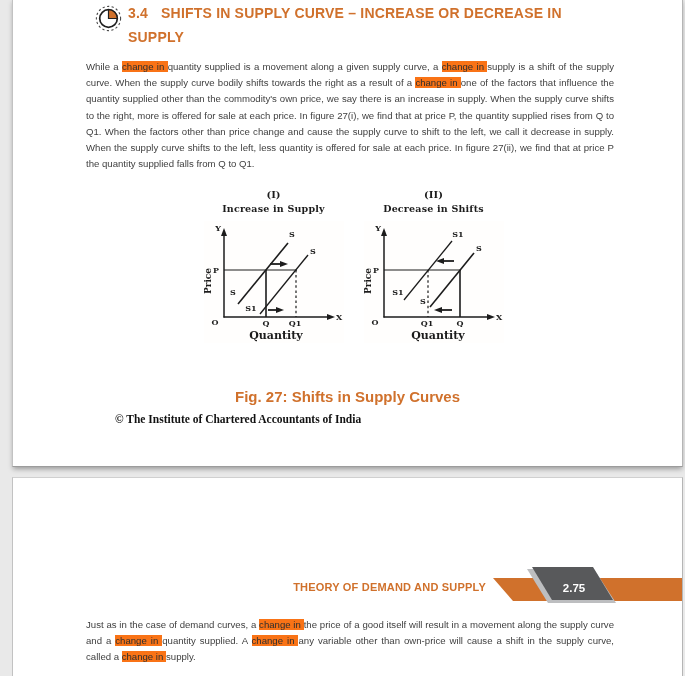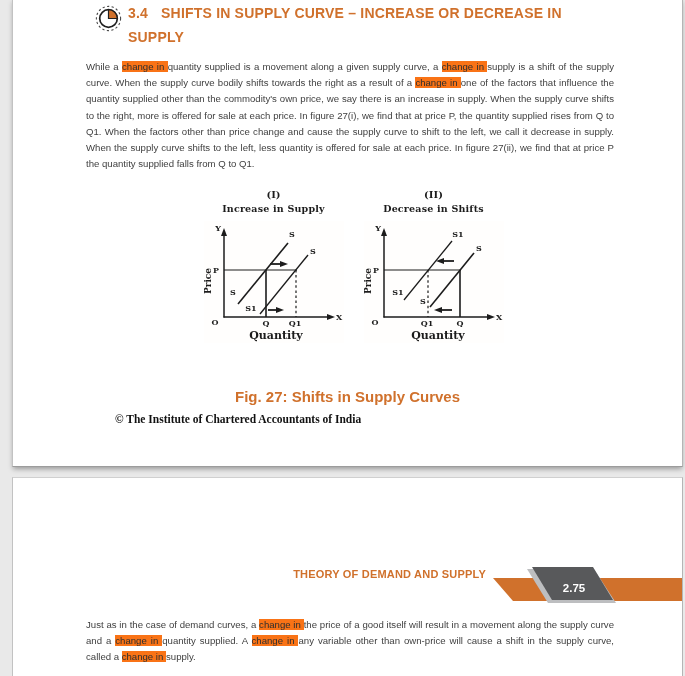--- a/index.html
+++ b/index.html
@@ -50,21 +50,21 @@
   .figure-caption{
     position:absolute;left:73px;top:350px;width:523px;text-align:center;
     font-weight:bold;font-size:15px;color:#d0712c;margin-top:40px;
   }
   .copyright{
     position:absolute;left:80px;top:415px;
     font-family:"Liberation Serif",serif;font-weight:bold;font-size:11.5px;color:#111;margin-left:22px;
   }
   
   .p2-header-title{
-    position:absolute;right:196px;top:90px;
+    position:absolute;right:196px;top:103px;
     font-weight:bold;font-size:11px;letter-spacing:.2px;color:#d0712c;white-space:nowrap;
   }
   .banner{position:absolute;right:0;top:88px;width:192px;height:40px;}
   .banner-num{font-family:"Liberation Sans",sans-serif;font-weight:bold;font-size:11.5px;fill:#ffffff;}
 </style>
 </head>
 <body>
 
 <div class="page page1">
 

